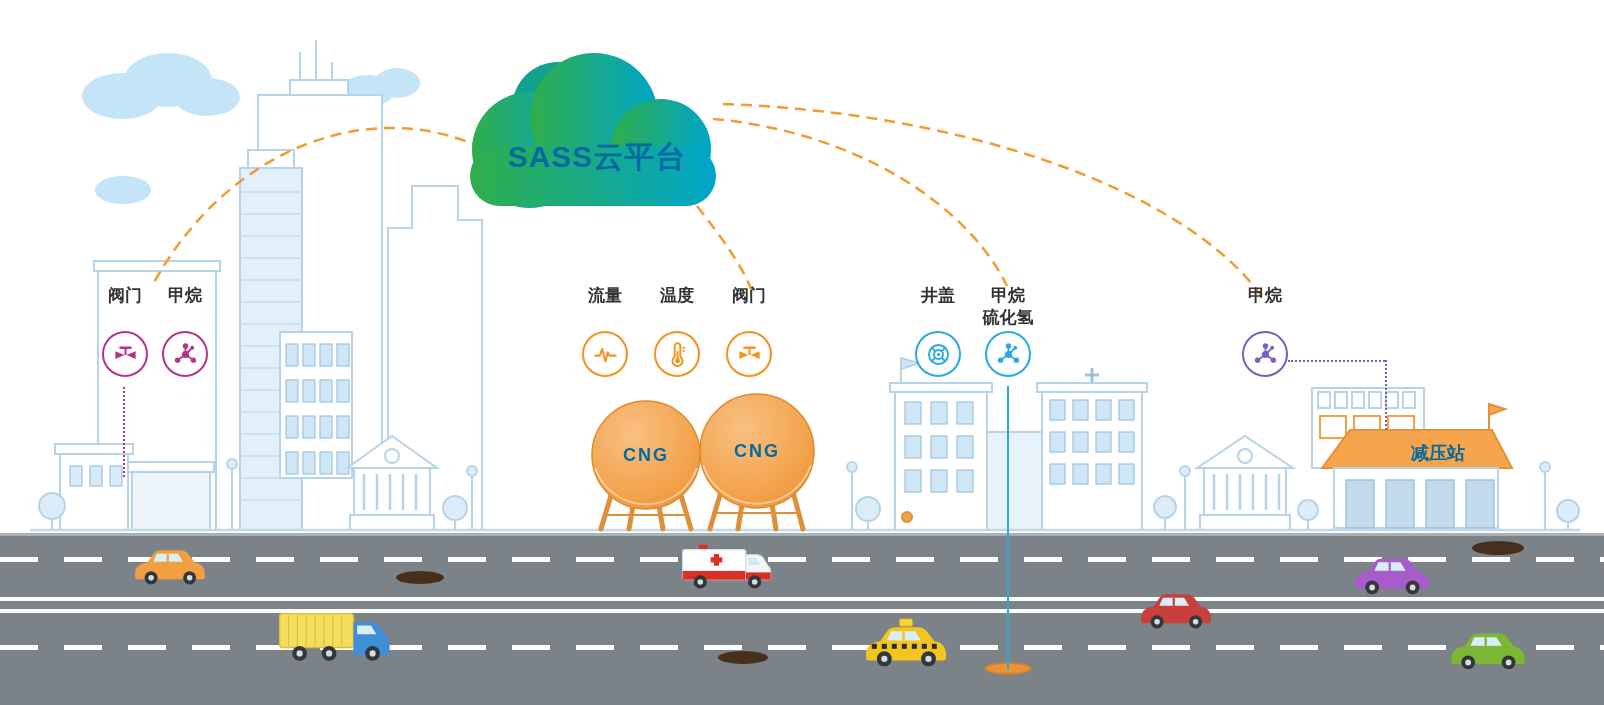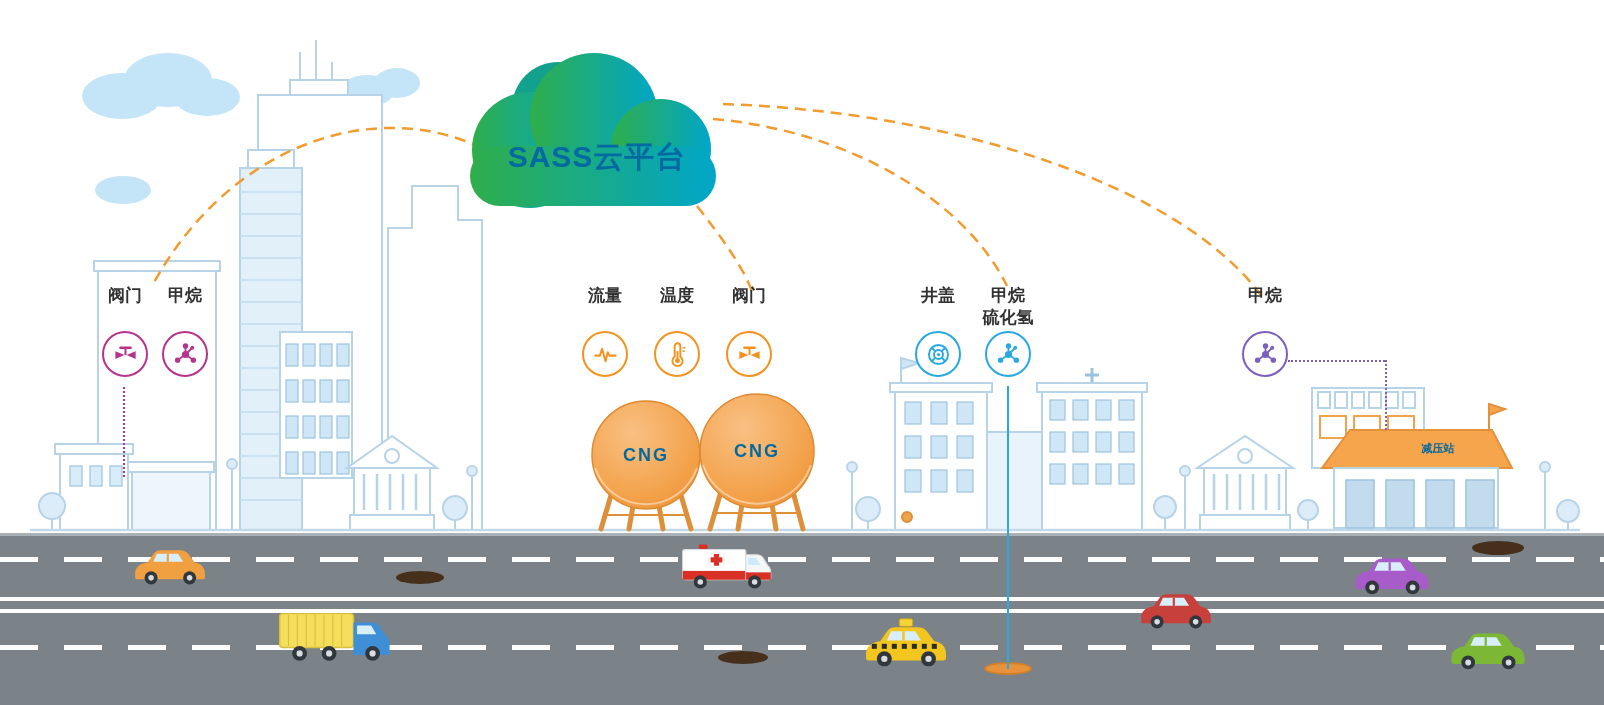--- a/index.html
+++ b/index.html
@@ -33,21 +33,21 @@
   .sensor-circle svg { width:27px; height:27px; display:block; }
   .g-magenta { color:#b5338a; } .g-orange { color:#f3921e; }
   .g-blue { color:#29a9e1; }  .g-purple { color:#7a5fc0; }
 
   .vehicle { position:absolute; z-index:5; }
 
   .overlay-label { position:absolute; color:#0369a1; font-weight:700; text-align:center; z-index:6; }
   .cloud-label { left:490px; top:137px; width:214px; font-size:30px; font-weight:600; letter-spacing:1px; }
   .cng-label-1 { left:616px; top:445px; width:60px; font-size:18px; letter-spacing:2px; }
   .cng-label-2 { left:727px; top:441px; width:60px; font-size:18px; letter-spacing:2px; }
-  .station-label { left:1396px; top:441px; width:84px; font-size:11px; }
+  .station-label { left:1396px; top:441px; width:84px; font-size:18px; }
 </style>
 </head>
 <body>
 
 <div class="stage">
 
   <svg class="layer-svg" width="1604" height="705" viewBox="0 0 1604 705">
     <defs>
       <linearGradient id="cloudGrad" x1="0" y1="0" x2="1" y2="0">
         <stop offset="0" stop-color="#2fae4a"></stop>

